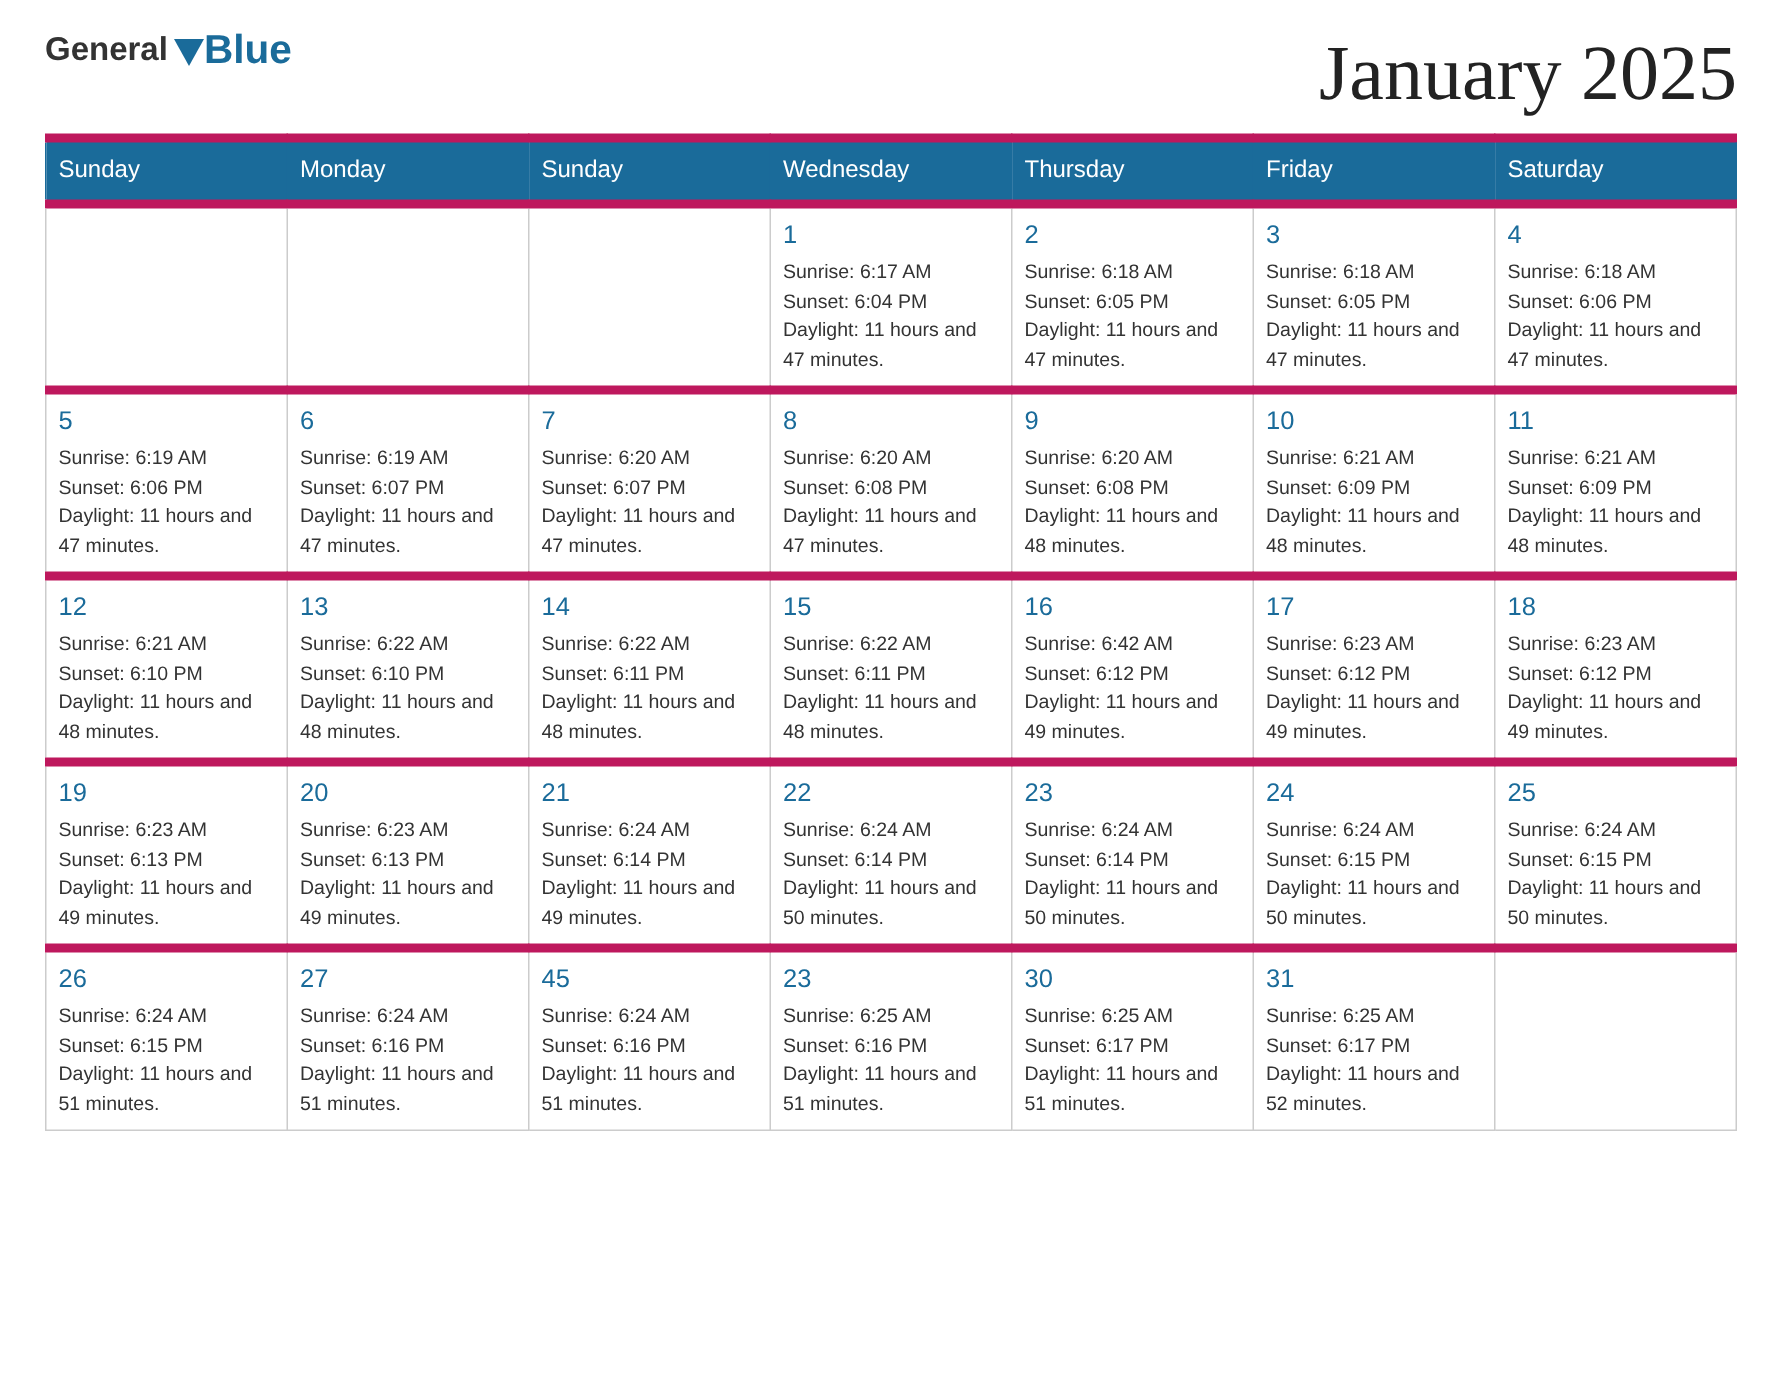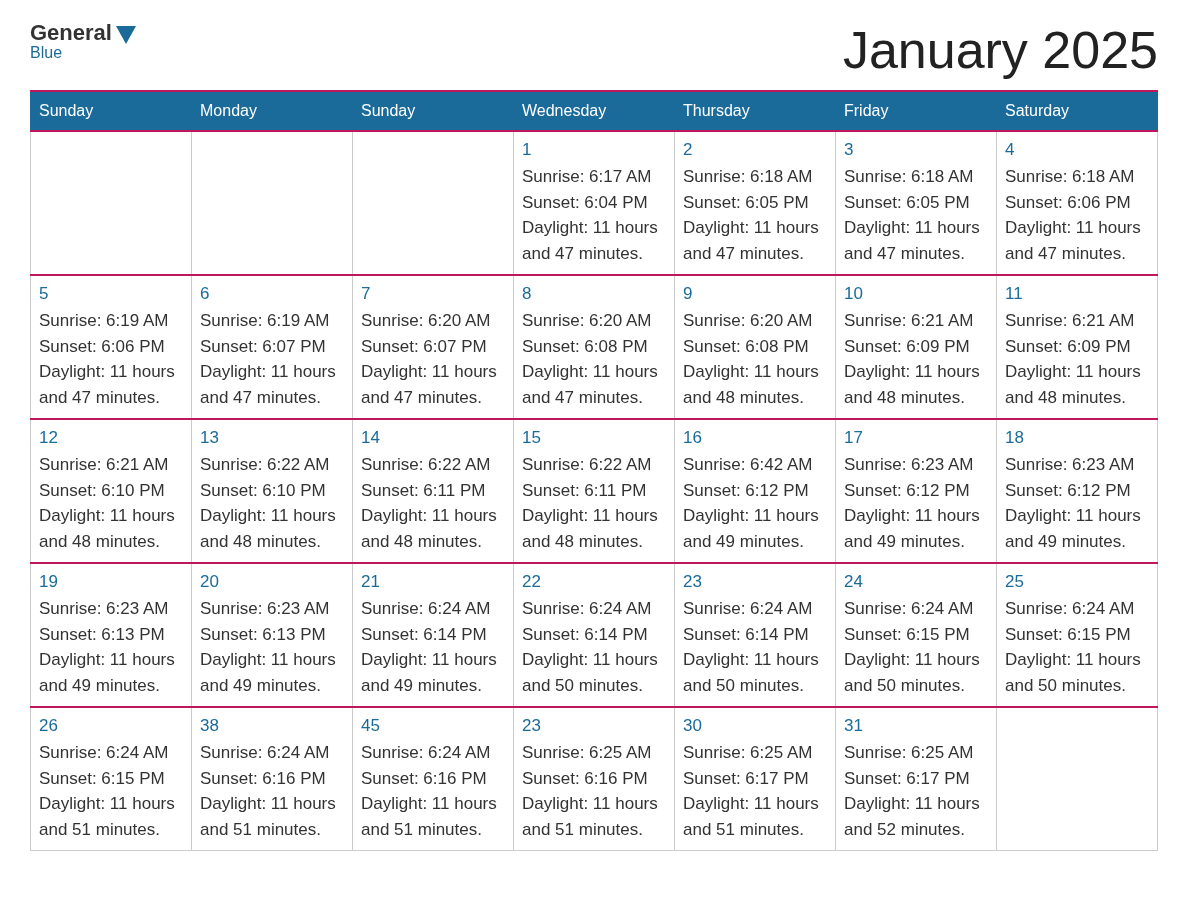--- a/index.html
+++ b/index.html
@@ -11,21 +11,21 @@
       padding: 20px 30px;
     }
     .header {
       display: flex;
       justify-content: space-between;
       align-items: flex-start;
       margin-bottom: 10px;
     }
     .logo {
       display: flex;
-      flex-direction: column;
+      flex-direction: row;
       align-items: flex-start;
     }
     .logo-top {
       display: flex;
       align-items: center;
     }
     .logo-text-general {
       font-size: 22px;
       font-weight: bold;
       color: #333;
@@ -33,27 +33,28 @@
     .logo-triangle {
       width: 0;
       height: 0;
       border-left: 10px solid transparent;
       border-right: 10px solid transparent;
       border-top: 18px solid #1a6b9a;
       margin-left: 4px;
       margin-top: 4px;
     }
     .logo-text-blue {
-      font-size: 16px;
-      font-weight: normal;
+      font-size: 27px;
+      font-weight: bold;
       color: #1a6b9a;
       margin-top: -2px;
     }
     .title-area {
       text-align: left;
+      font-family: Liberation Serif, serif;
     }
     .month-title {
       font-size: 52px;
       font-weight: normal;
       color: #222;
     }
     .location-title {
       font-size: 22px;
       color: #333;
       margin-top: 4px;
@@ -75,31 +76,31 @@
     .calendar td {
       vertical-align: top;
       padding: 8px;
       border: 1px solid #ccc;
       width: 14.28%;
       min-height: 100px;
       font-size: 13px;
       color: #333;
     }
     .calendar tr {
-      border-top: 2px solid #be185d;
+      border-top: 6px solid #be185d;
     }
     .day-num {
       font-size: 17px;
       color: #1a6b9a;
       font-weight: normal;
       display: block;
       margin-bottom: 4px;
     }
     .day-info {
-      font-size: 17px;
+      font-size: 13px;
       color: #333;
       line-height: 1.5;
     }
     .empty-cell {
       background: #fff;
     }
   </style>
 </head>
 <body>
 
@@ -317,21 +318,21 @@
       </tr>
       <tr>
         <td>
           <span class="day-num">26</span>
           <div class="day-info">Sunrise: 6:24 AM
 Sunset: 6:15 PM
 Daylight: 11 hours
 and 51 minutes.</div>
         </td>
         <td>
-          <span class="day-num">38</span>
+          <span class="day-num">27</span>
           <div class="day-info">Sunrise: 6:24 AM
 Sunset: 6:16 PM
 Daylight: 11 hours
 and 51 minutes.</div>
         </td>
         <td>
           <span class="day-num">45</span>
           <div class="day-info">Sunrise: 6:24 AM
 Sunset: 6:16 PM
 Daylight: 11 hours

